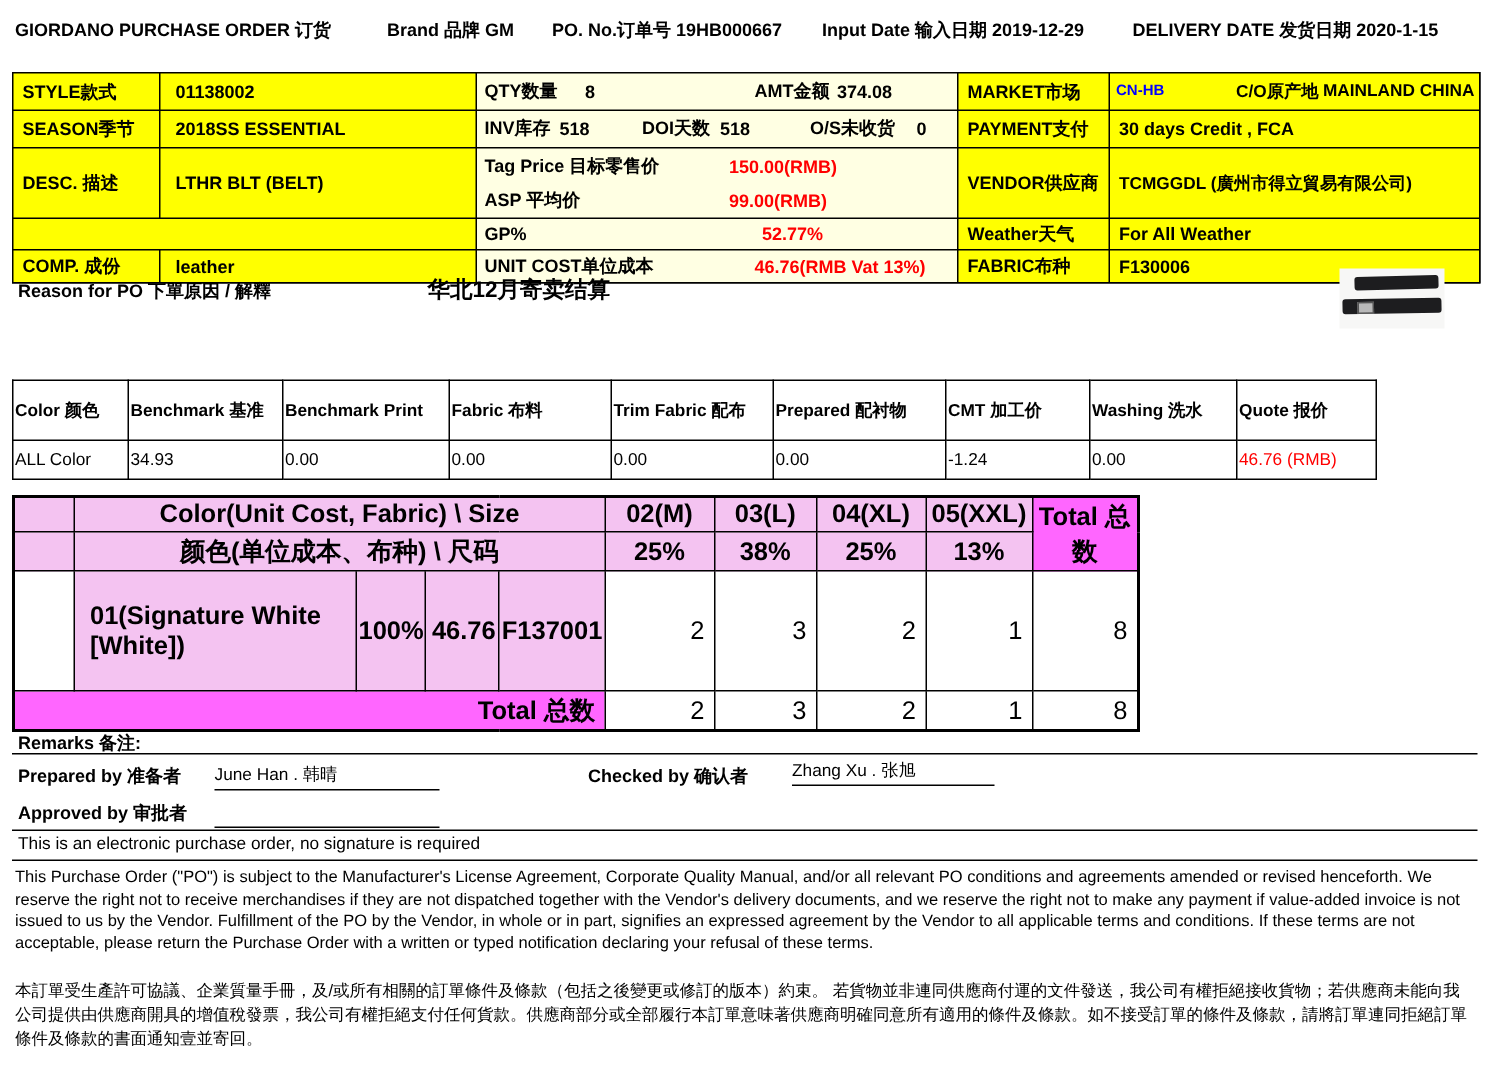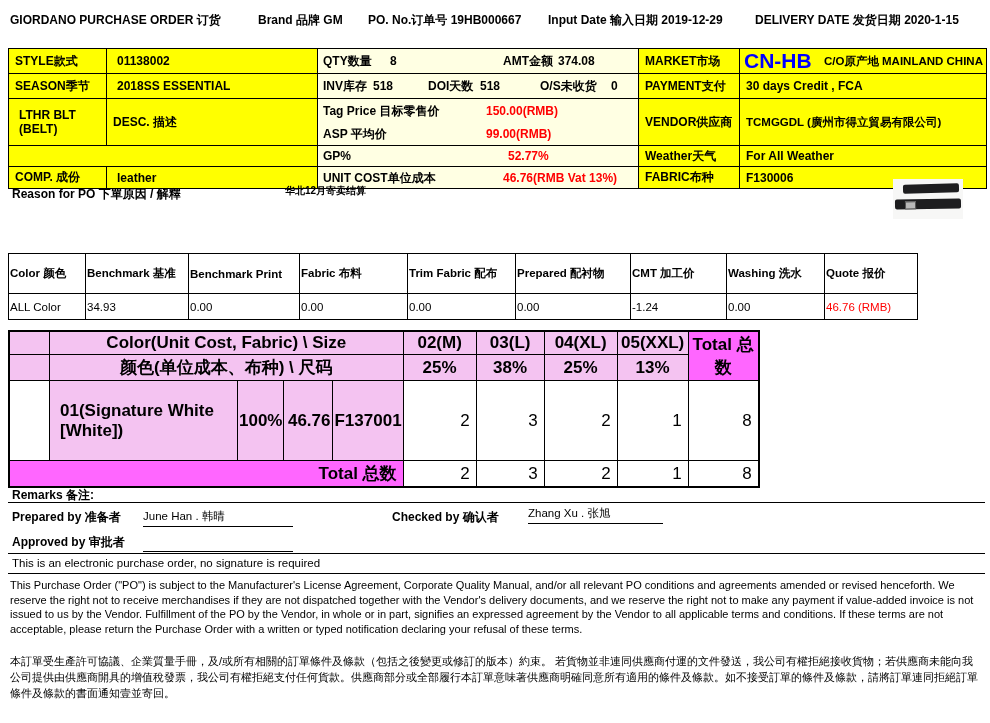--- a/index.html
+++ b/index.html
@@ -74,40 +74,40 @@
     <div class="cell y b padl">STYLE款式</div>
     <div class="cell y b" style="padding-left:10px">01138002</div>
     <div class="cell iv">
       <span class="abs b" style="left:5px">QTY数量</span>
       <span class="abs b" style="left:72px">8</span>
       <span class="abs b" style="left:185px">AMT金额</span>
       <span class="abs b" style="left:240px">374.08</span>
     </div>
     <div class="cell y b padl">MARKET市场</div>
     <div class="cell y rightcell">
-      <span class="abs b blue" style="left:4px;font-size:21px">CN-HB</span>
+      <span class="abs b blue" style="left:4px;font-size:10px">CN-HB</span>
       <span class="abs b" style="left:84px">C/O原产地</span>
       <span class="abs b" style="left:142px">MAINLAND CHINA</span>
     </div>
 
     <div class="cell y b padl">SEASON季节</div>
     <div class="cell y b" style="padding-left:10px">2018SS ESSENTIAL</div>
     <div class="cell iv">
       <span class="abs b" style="left:5px">INV库存</span>
       <span class="abs b" style="left:55px">518</span>
       <span class="abs b" style="left:110px">DOI天数</span>
       <span class="abs b" style="left:162px">518</span>
       <span class="abs b" style="left:222px">O/S未收货</span>
       <span class="abs b" style="left:293px">0</span>
     </div>
     <div class="cell y b padl">PAYMENT支付</div>
     <div class="cell y b padl">30 days Credit , FCA</div>
 
+    <div class="cell y b padl">DESC. 描述</div>
     <div class="cell y b" style="padding-left:10px">LTHR BLT (BELT)</div>
-    <div class="cell y b padl">DESC. 描述</div>
     <div class="cell iv" style="display:block">
       <div class="half">
         <span class="abs b" style="left:5px">Tag Price 目标零售价</span>
         <span class="abs b red" style="left:168px">150.00(RMB)</span>
       </div>
       <div class="half">
         <span class="abs b" style="left:5px">ASP 平均价</span>
         <span class="abs b red" style="left:168px">99.00(RMB)</span>
       </div>
     </div>
@@ -126,21 +126,21 @@
     <div class="cell y b" style="padding-left:10px">leather</div>
     <div class="cell iv">
       <span class="abs b" style="left:5px">UNIT COST单位成本</span>
       <span class="abs b red" style="left:185px">46.76(RMB Vat 13%)</span>
     </div>
     <div class="cell y b padl">FABRIC布种</div>
     <div class="cell y b padl">F130006</div>
   </div>
 
   <span class="abs b f12" style="left:12px;top:186px">Reason for PO 下單原因  / 解釋</span>
-  <span class="abs b" style="left:285px;top:184px;font-size:10px">华北12月寄卖结算</span>
+  <span class="abs b" style="left:285px;top:184px;font-size:15px">华北12月寄卖结算</span>
 
   <div class="photo">
     <div class="belt belt1"></div>
     <div class="belt belt2">
         <div class="buckle"></div>
       </div>
   </div>
 
   <table class="bench">
     <tbody>

